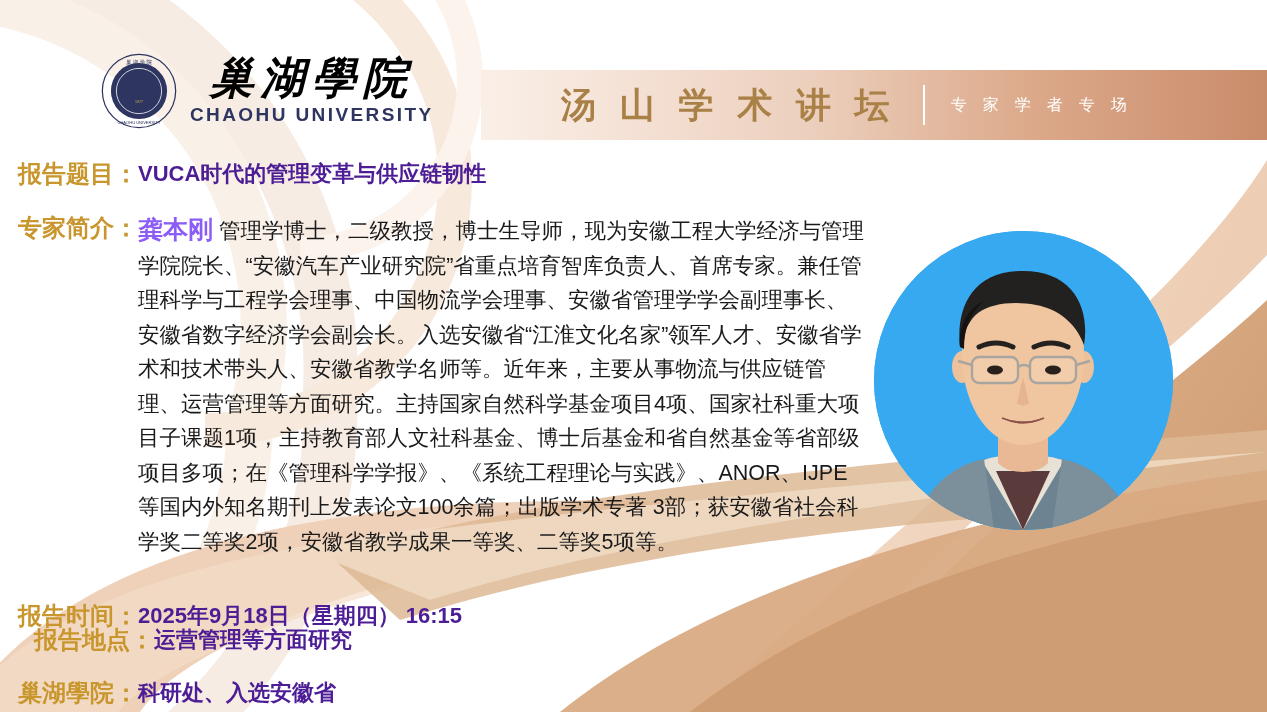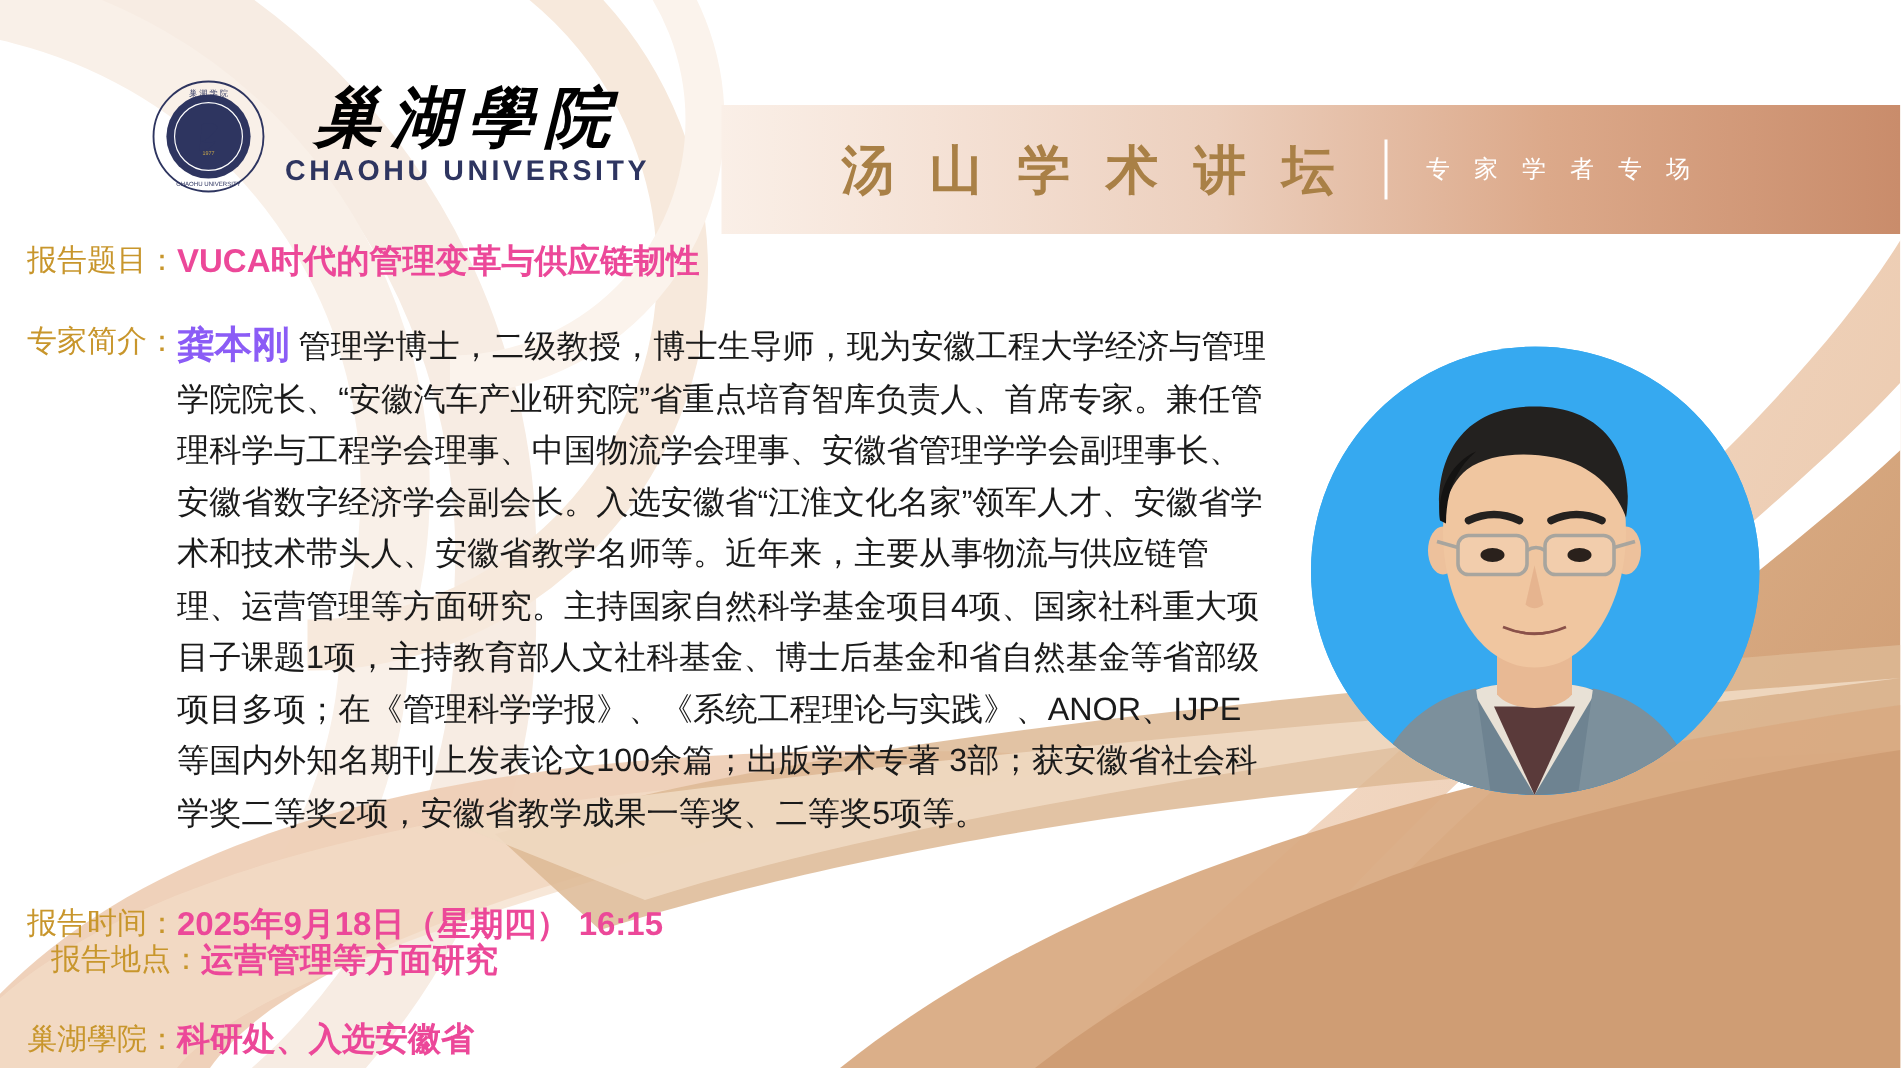--- a/index.html
+++ b/index.html
@@ -24,21 +24,21 @@
     width: 1267px;
     height: 712px;
     pointer-events: none;
   }
   
   .banner {
     position: absolute;
     left: 481px;
     top: 70px;
     width: 786px;
-    height: 86px;
+    height: 70px;
     background: linear-gradient(to right,
         #faefe7 0%,
         #f5e2d6 18%,
         #eccfbd 42%,
         #dca98a 70%,
         #c98c6b 100%);
     display: flex;
     align-items: center;
   }
   .banner-main {
@@ -104,27 +104,27 @@
   }
   
   .row {
     position: absolute;
     display: flex;
     align-items: flex-start;
     white-space: nowrap;
   }
   .label {
     color: #c8962c;
-    font-size: 20px;
-    font-weight: normal;
+    font-size: 24px;
+    font-weight: bold;
     line-height: 30px;
     flex: none;
   }
   .value-bold {
-    color: #ec4899;
+    color: #4c1d95;
     font-size: 22px;
     font-weight: bold;
     line-height: 30px;
   }
   #row-title { left: 18px; top: 159px; }
   #row-bio   { left: 18px; top: 213px; }
   #row-time  { left: 18px; top: 601px; }
   #row-place { left: 34px; top: 625px; }
   #row-host  { left: 18px; top: 678px; }
 

